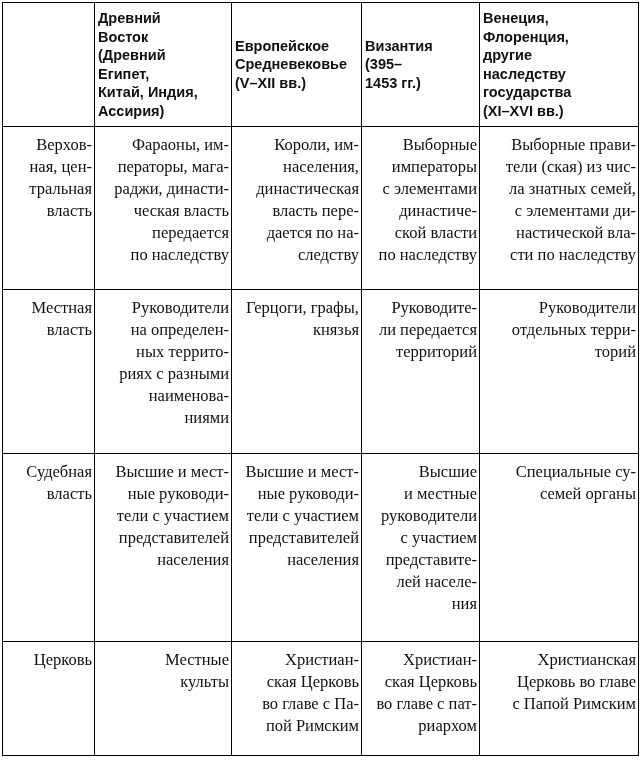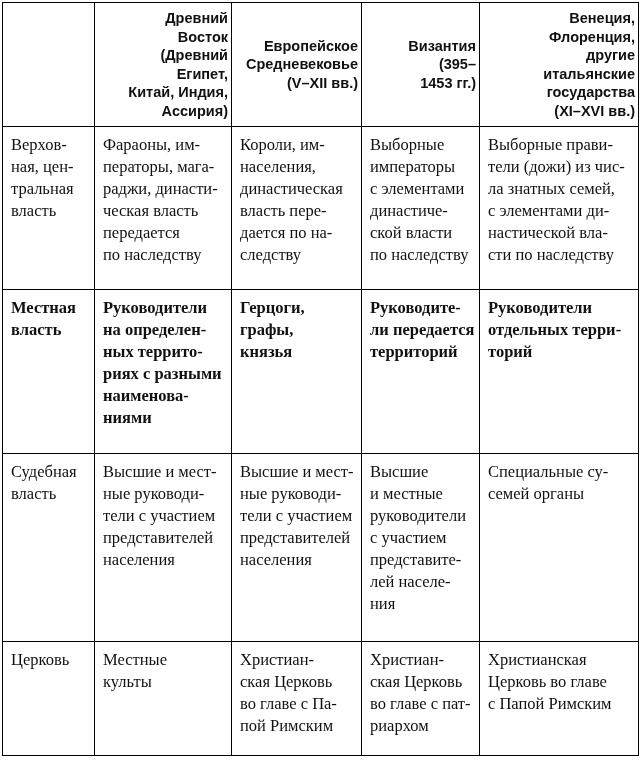--- a/index.html
+++ b/index.html
@@ -28,45 +28,45 @@
     box-sizing: border-box;
     overflow: hidden;
     color: #111111;
   }
   
   table.cmp th {
     font-family: "Liberation Sans", "DejaVu Sans", sans-serif;
     font-weight: bold;
     font-size: 14.5px;
     line-height: 18.5px;
-    text-align: right;
+    text-align: left;
     vertical-align: middle;
     padding: 4px 3px;
     white-space: pre-line;
   }
   
   table.cmp td {
     font-family: "Liberation Serif", "DejaVu Serif", serif;
     font-size: 16.5px;
     line-height: 22px;
-    text-align: left;
+    text-align: right;
     vertical-align: top;
     padding: 7px 2px 4px 8px;
     white-space: pre-line;
   }
   
   col.c0 { width: 92px; }
   col.c1 { width: 137px; }
   col.c2 { width: 130px; }
   col.c3 { width: 118px; }
   col.c4 { width: 159px; }
   
   tr.hrow  { height: 124px; }
   tr.r0 { height: 136px; }
-  tr.r1 { height: 134px; font-weight: bold; }
+  tr.r1 { height: 134px; }
   tr.r2 { height: 152px; }
   tr.r3 { height: 112px; }
   tr.r4 { height: 93px; }
 </style>
 </head>
 <body>
 
 <div class="page">
   <table class="cmp">
     <colgroup>
@@ -87,21 +87,21 @@
 Ассирия)</th>
         <th>Европейское
 Средневековье
 (V–XII вв.)</th>
         <th>Византия
 (395–
 1453 гг.)</th>
         <th>Венеция,
 Флоренция,
 другие
-итальянские
+наследству
 государства
 (XI–XVI вв.)</th>
       </tr>
     </thead>
     <tbody>
       <tr class="r0">
         <td>Верхов-
 ная, цен-
 тральная
 власть</td>
@@ -117,21 +117,21 @@
 власть пере-
 дается по на-
 следству</td>
         <td>Выборные
 императоры
 с элементами
 династиче-
 ской власти
 по наследству</td>
         <td>Выборные прави-
-тели (дожи) из чис-
+тели (ская) из чис-
 ла знатных семей,
 с элементами ди-
 настической вла-
 сти по наследству</td>
       </tr>
       <tr class="r1">
         <td>Местная
 власть</td>
         <td>Руководители
 на определен-

